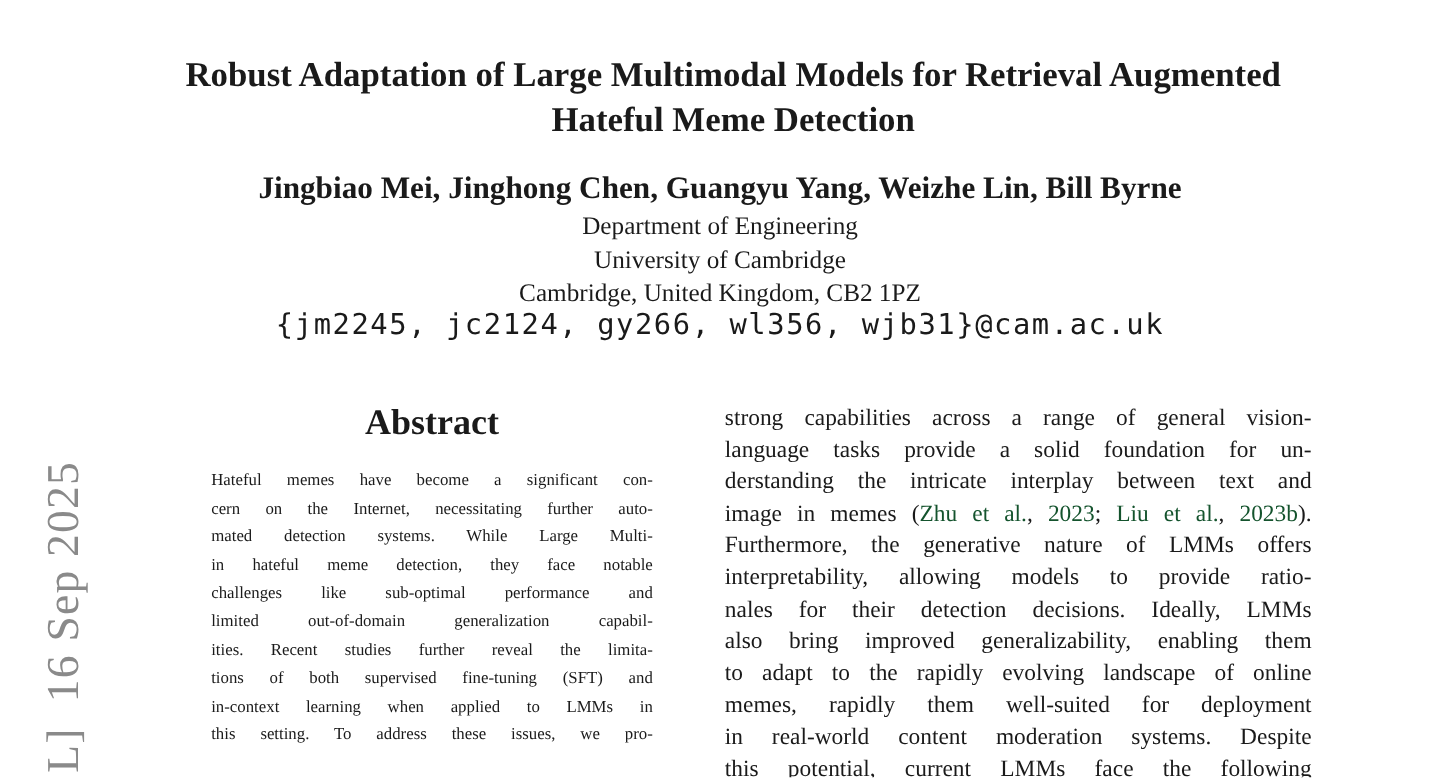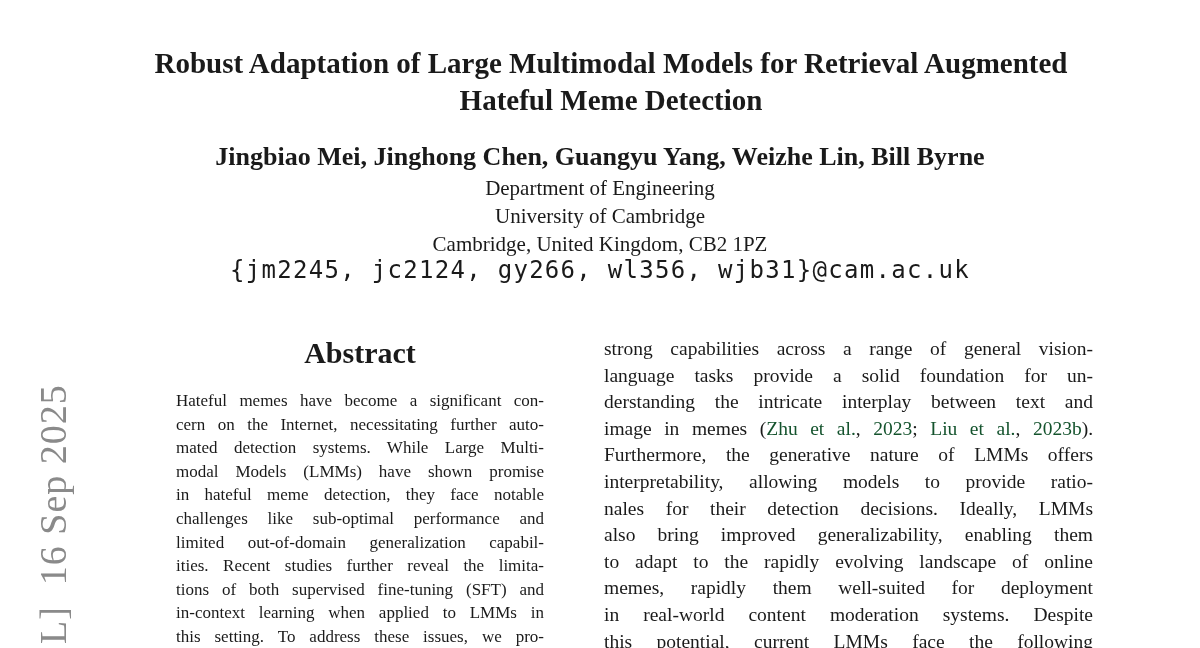--- a/index.html
+++ b/index.html
@@ -28,21 +28,21 @@
     position:absolute;top:256px;left:0;width:1200px;text-align:center;
     font-family:"DejaVu Sans Mono","Liberation Mono",monospace;
     font-size:24px;letter-spacing:1.3px;white-space:pre;
   }
   .abs-head{
     position:absolute;top:336px;left:140px;width:440px;text-align:center;
     font-weight:bold;font-size:30px;
   }
   .abs-body{
     position:absolute;top:389px;left:176px;width:368px;
-    font-size:17px;line-height:23.6px;
+    font-size:14px;line-height:23.6px;
   }
   .col-right{
     position:absolute;top:336px;left:604px;width:489px;
     font-size:19.5px;line-height:26.6px;
   }
   .justified .tline{text-align:justify;text-align-last:justify;}
   .cite-link{color:#14532d;cursor:pointer;}
 </style>
 </head>
 <body>
@@ -65,21 +65,20 @@
     </div>
 
   <div class="email">{jm2245, jc2124, gy266, wl356, wjb31}@cam.ac.uk</div>
 
   <div class="abs-head">Abstract</div>
 
   <div class="abs-body justified">
       <div class="tline">Hateful memes have become a significant con-</div>
       <div class="tline">cern on the Internet, necessitating further auto-</div>
       <div class="tline">mated detection systems. While Large Multi-</div>
-      <div class="tline">modal Models (LMMs) have shown promise</div>
       <div class="tline">in hateful meme detection, they face notable</div>
       <div class="tline">challenges like sub-optimal performance and</div>
       <div class="tline">limited out-of-domain generalization capabil-</div>
       <div class="tline">ities. Recent studies further reveal the limita-</div>
       <div class="tline">tions of both supervised fine-tuning (SFT) and</div>
       <div class="tline">in-context learning when applied to LMMs in</div>
       <div class="tline">this setting. To address these issues, we pro-</div>
     </div>
 
   <div class="col-right justified">

